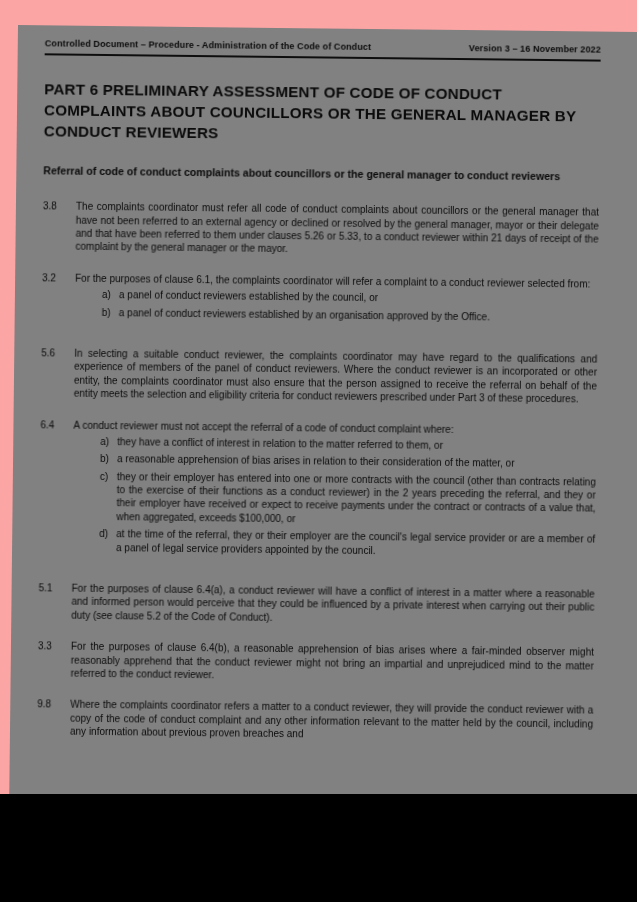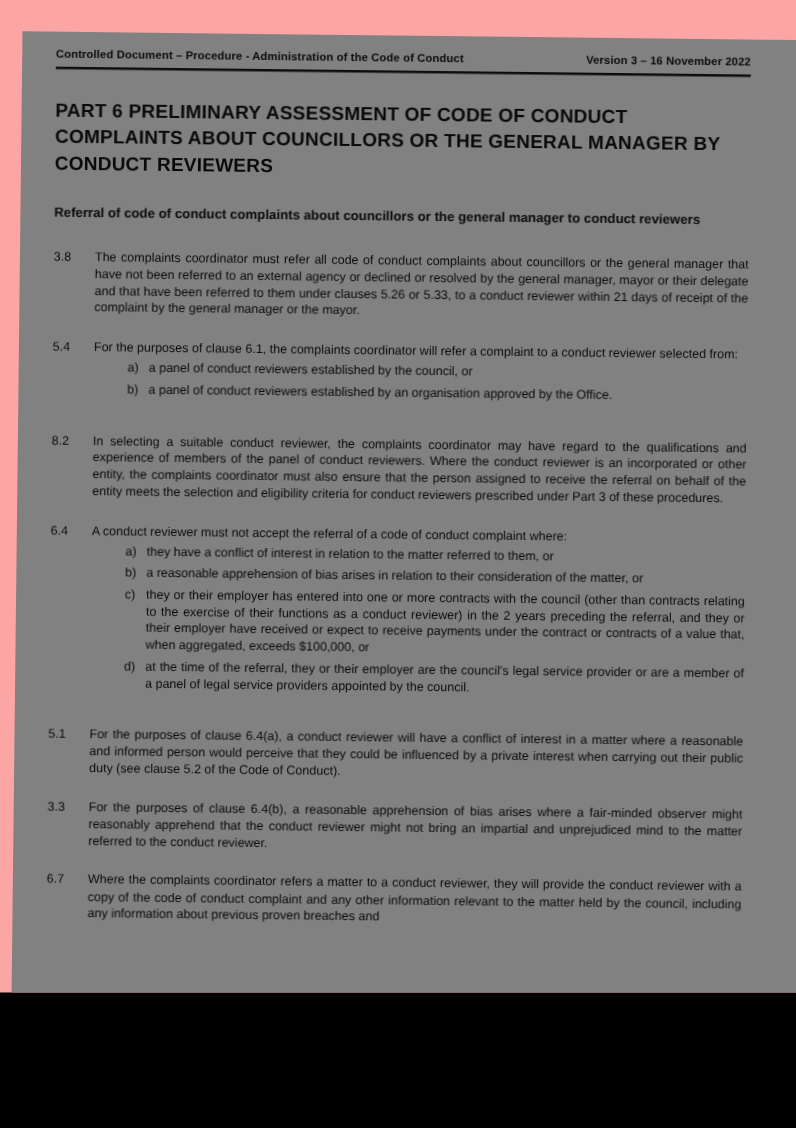--- a/index.html
+++ b/index.html
@@ -127,39 +127,39 @@
       <div class="clauses" id="clauses">
   <div class="clause">
     <div class="num">3.8</div>
     <div class="cbody">
       <div class="ctext">The complaints coordinator must refer all code of conduct complaints about councillors or the general manager that have not been referred to an external agency or declined or resolved by the general manager, mayor or their delegate and that have been referred to them under clauses 5.26 or 5.33, to a conduct reviewer within 21 days of receipt of the complaint by the general manager or the mayor.</div>
       <div class="items"></div>
     </div>
   </div>
 
   <div class="clause has-items">
-    <div class="num">5.4</div>
+    <div class="num">3.2</div>
     <div class="cbody">
       <div class="ctext">For the purposes of clause 6.1, the complaints coordinator will refer a complaint to a conduct reviewer selected from:</div>
       <div class="items">
   <div class="item">
     <div class="ilabel">a)</div>
     <div class="itext">a panel of conduct reviewers established by the council, or</div>
   </div>
 
   <div class="item">
     <div class="ilabel">b)</div>
     <div class="itext">a panel of conduct reviewers established by an organisation approved by the Office.</div>
   </div>
 </div>
     </div>
   </div>
 
   <div class="clause">
-    <div class="num">8.2</div>
+    <div class="num">5.6</div>
     <div class="cbody">
       <div class="ctext">In selecting a suitable conduct reviewer, the complaints coordinator may have regard to the qualifications and experience of members of the panel of conduct reviewers. Where the conduct reviewer is an incorporated or other entity, the complaints coordinator must also ensure that the person assigned to receive the referral on behalf of the entity meets the selection and eligibility criteria for conduct reviewers prescribed under Part 3 of these procedures.</div>
       <div class="items"></div>
     </div>
   </div>
 
   <div class="clause has-items">
     <div class="num">6.4</div>
     <div class="cbody">
       <div class="ctext">A conduct reviewer must not accept the referral of a code of conduct complaint where:</div>
@@ -197,21 +197,21 @@
 
   <div class="clause">
     <div class="num">3.3</div>
     <div class="cbody">
       <div class="ctext">For the purposes of clause 6.4(b), a reasonable apprehension of bias arises where a fair-minded observer might reasonably apprehend that the conduct reviewer might not bring an impartial and unprejudiced mind to the matter referred to the conduct reviewer.</div>
       <div class="items"></div>
     </div>
   </div>
 
   <div class="clause">
-    <div class="num">6.7</div>
+    <div class="num">9.8</div>
     <div class="cbody">
       <div class="ctext">Where the complaints coordinator refers a matter to a conduct reviewer, they will provide the conduct reviewer with a copy of the code of conduct complaint and any other information relevant to the matter held by the council, including any information about previous proven breaches and</div>
       <div class="items"></div>
     </div>
   </div>
 </div>
     </div>
 
     <div class="footer-area">
       <hr class="foot-rule">

